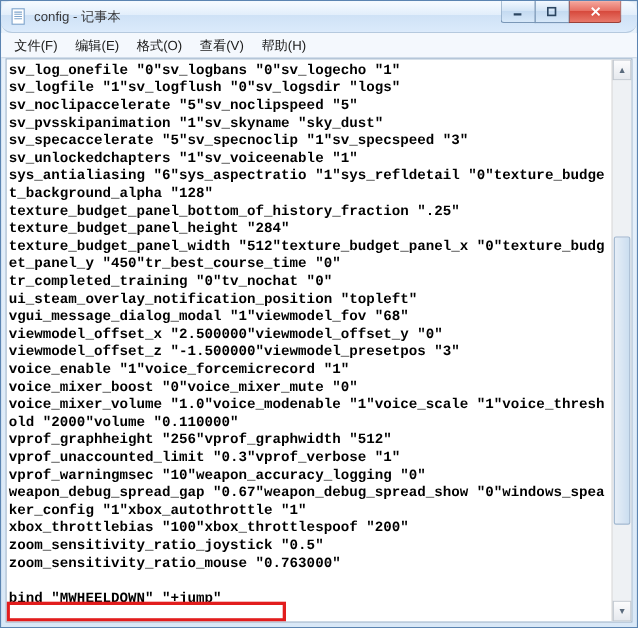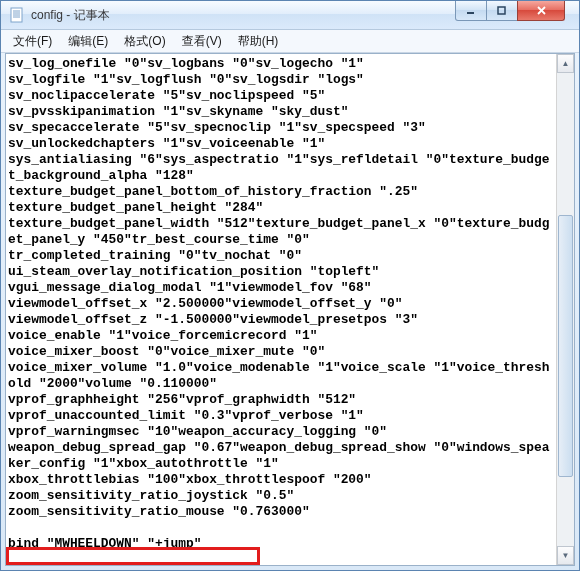--- a/index.html
+++ b/index.html
@@ -18,20 +18,21 @@
     flex-direction: column;
     overflow: hidden;
   }
   .titlebar {
     height: 28px;
     display: flex;
     align-items: center;
     background: linear-gradient(to bottom, #f7fbff 0%, #e2eefb 45%, #cfe2f6 46%, #dbeafb 100%);
     border-bottom: 1px solid #b5c9de;
     padding: 0 14px 0 8px;
+    border-radius: 10px;
   }
   .title-icon {
     width: 16px; height: 16px;
     margin-right: 6px;
     display: inline-flex; align-items: center; justify-content: center;
   }
   .title-text {
     font-size: 12px;
     color: #39393b;
     flex: 1;

